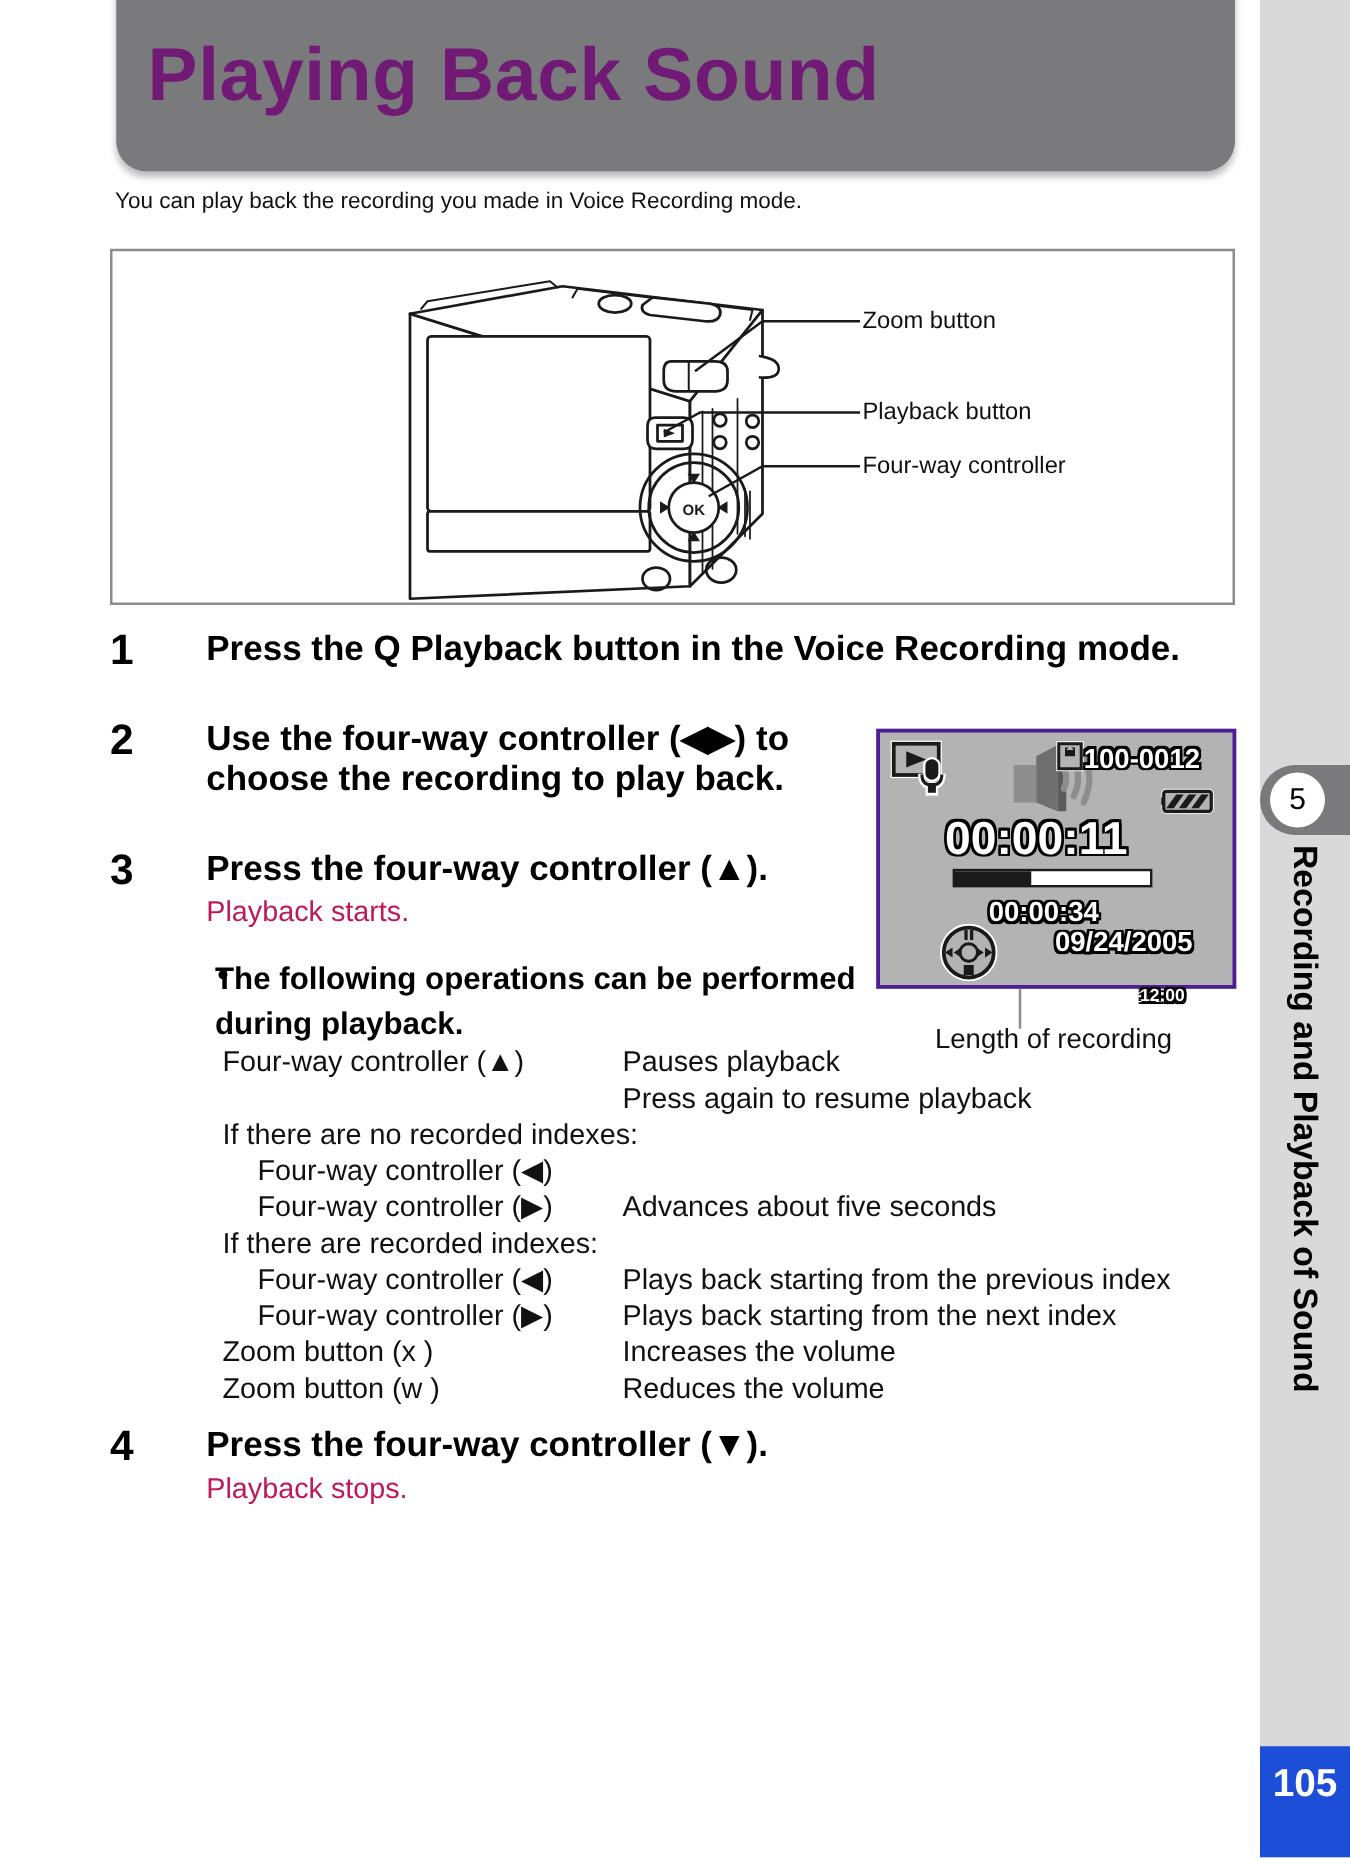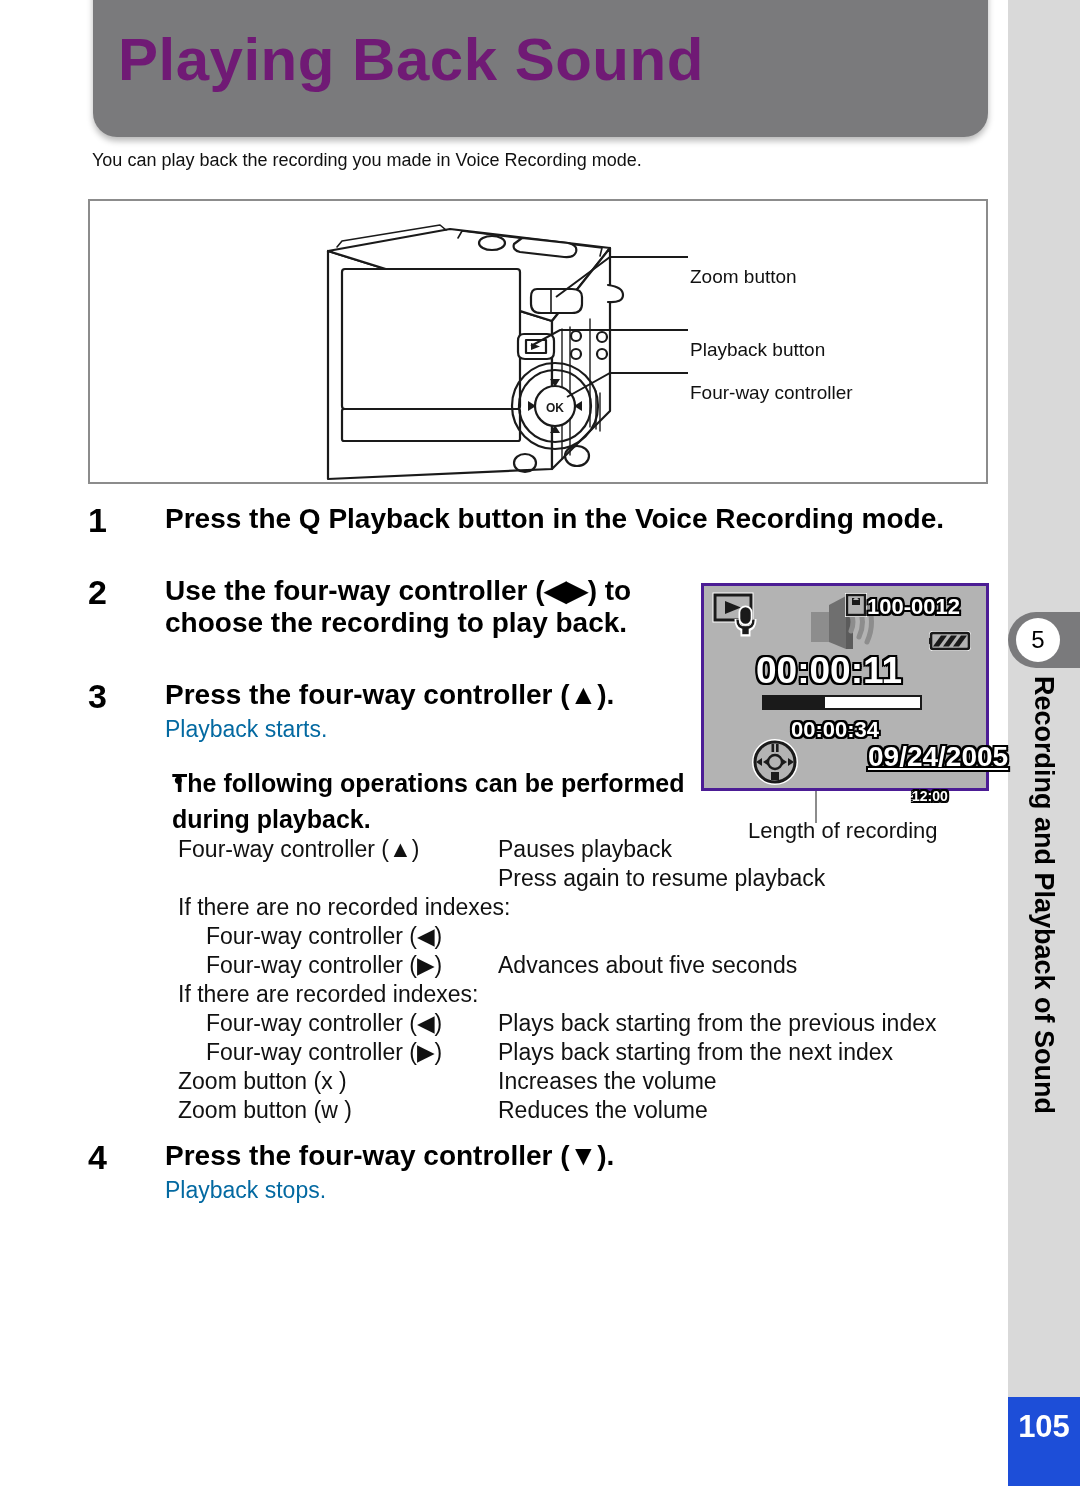--- a/index.html
+++ b/index.html
@@ -62,31 +62,31 @@
     font-size:18px;color:#111;
   }
 
   
   #figure-box{
     position:absolute;left:88px;top:199px;width:900px;height:285px;
     border:2px solid #8c8c8c;background:#fff;box-sizing:border-box;
   }
   #camera-svg{position:absolute;left:0;top:0;}
   .callout-label{
-    position:absolute;font-size:19px;color:#111;white-space:nowrap;margin-top:20px;
+    position:absolute;font-size:19px;color:#111;white-space:nowrap;
   }
   .step-num{
     position:absolute;font-size:34px;font-weight:bold;color:#000;
   }
   .step-txt{
     position:absolute;font-size:28px;font-weight:bold;color:#000;
     line-height:32px;
   }
   .sub-txt{
-    position:absolute;font-size:23px;color:#0369a1;
+    position:absolute;font-size:23px;color:#be185d;
   }
 
   
   #bullet-block{
     position:absolute;left:172px;top:765px;width:520px;
     font-size:25px;font-weight:bold;line-height:36px;color:#000;
   }
   #bullet-dot{position:absolute;left:174px;top:766px;font-size:25px;font-weight:bold;}
 
   
@@ -108,21 +108,21 @@
   .lcd-txt{
     position:absolute;color:#ffffff;font-weight:bold;
     -webkit-text-stroke:0px;
     text-shadow:
       -2px -2px 0 #000, 2px -2px 0 #000, -2px 2px 0 #000, 2px 2px 0 #000,
       0 -2px 0 #000, 0 2px 0 #000, -2px 0 0 #000, 2px 0 0 #000;
   }
   #lcd-time{left:52px;top:64px;font-size:37px;letter-spacing:0px;}
   #lcd-file{left:163px;top:8px;font-size:22px;}
   #lcd-len{left:87px;top:131px;font-size:22px;}
-  #lcd-date{left:164px;top:155px;font-size:28px;text-decoration:underline;}
+  #lcd-date{left:140px;top:155px;font-size:22px;}
   #lcd-clock{left:208px;top:178px;font-size:14px;margin-top:24px;}
   #lcd-bar-outer{
     position:absolute;left:58px;top:109px;width:160px;height:15px;
     background:#ffffff;border:2px solid #1a1a1a;box-sizing:border-box;
   }
   #lcd-bar-fill{
     position:absolute;left:0;top:0;width:63px;height:100%;background:#1a1a1a;
   }
   #leader-line{
     position:absolute;left:815px;top:791px;width:2px;height:32px;background:#8c8c8c;

